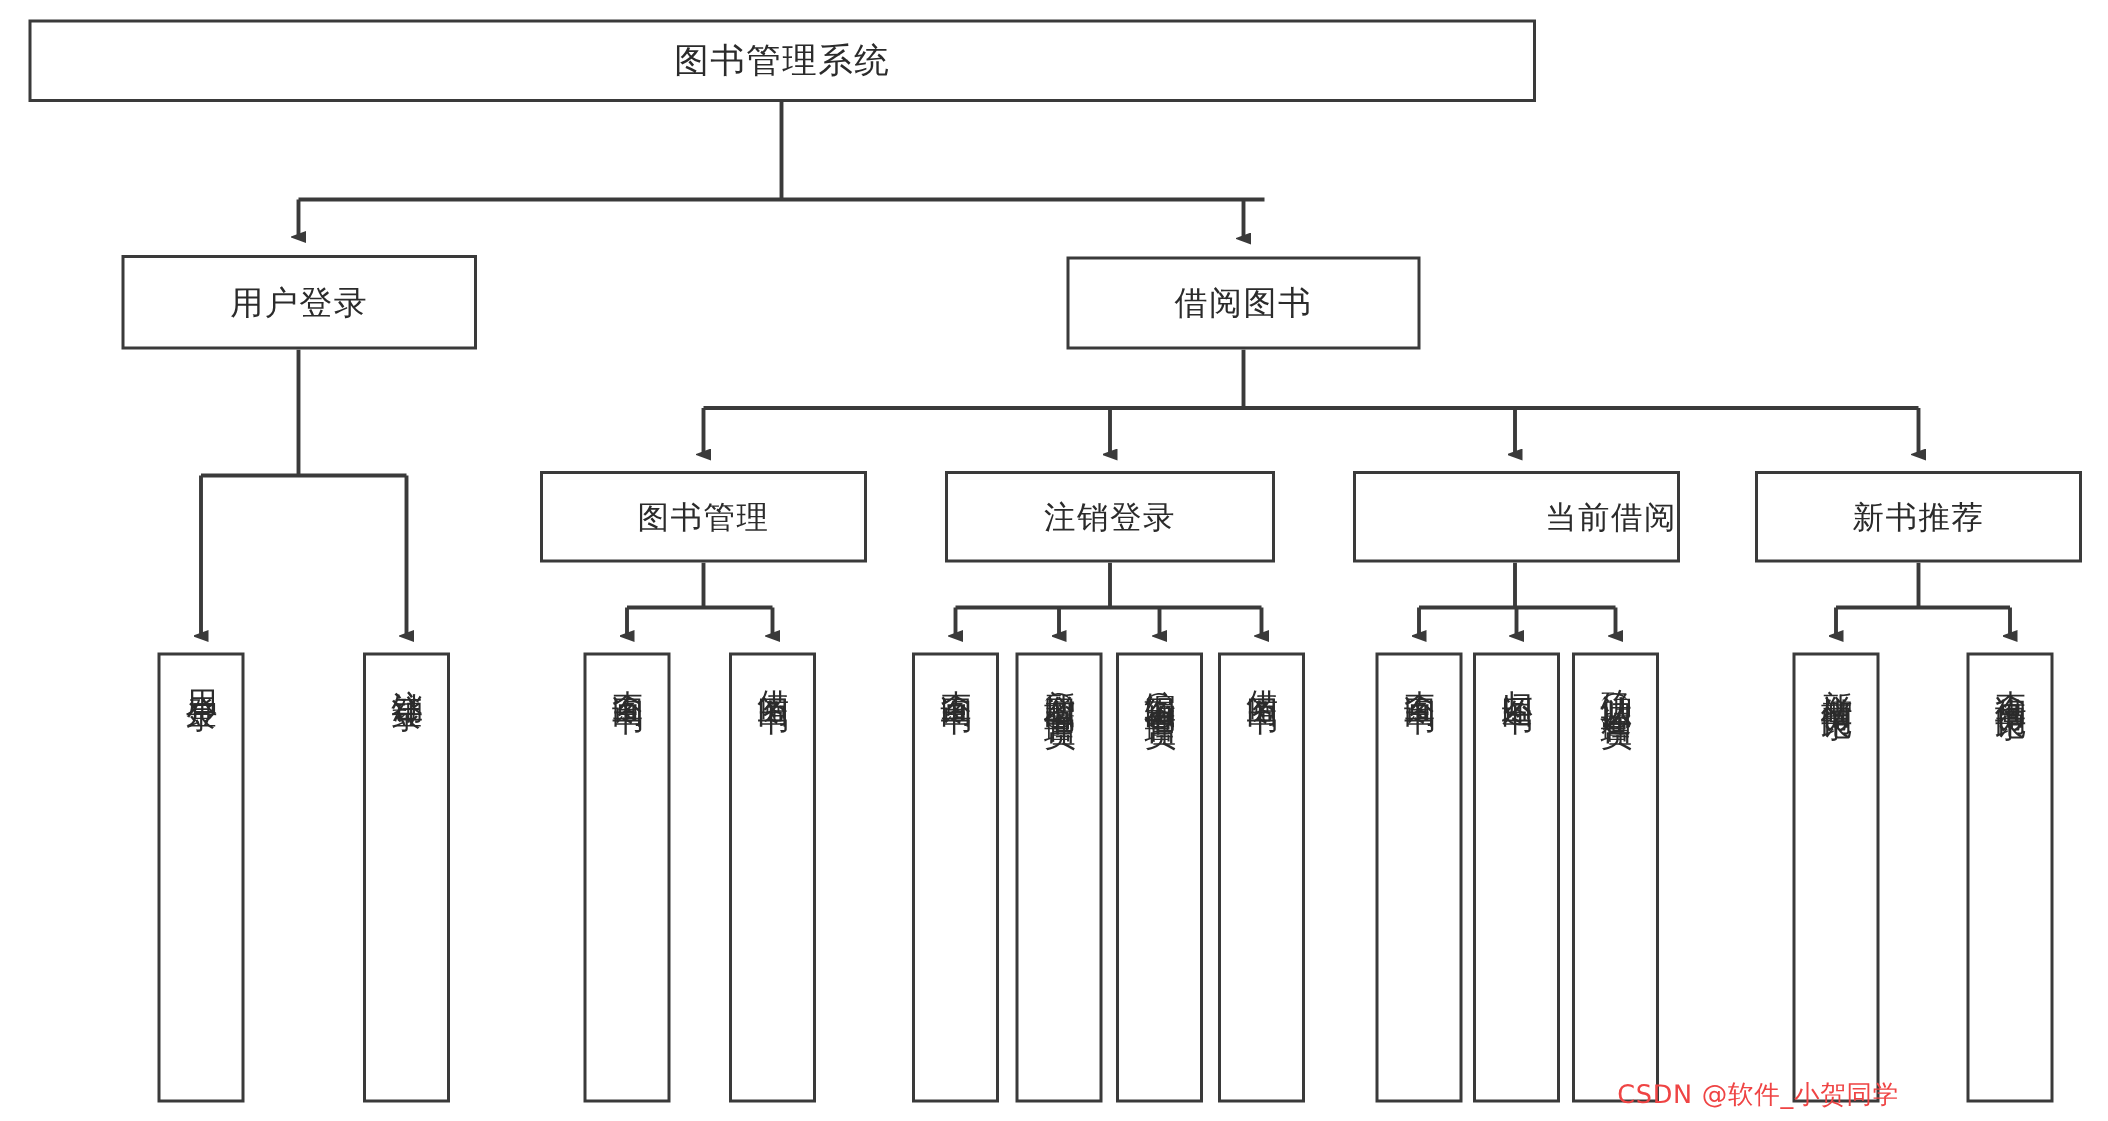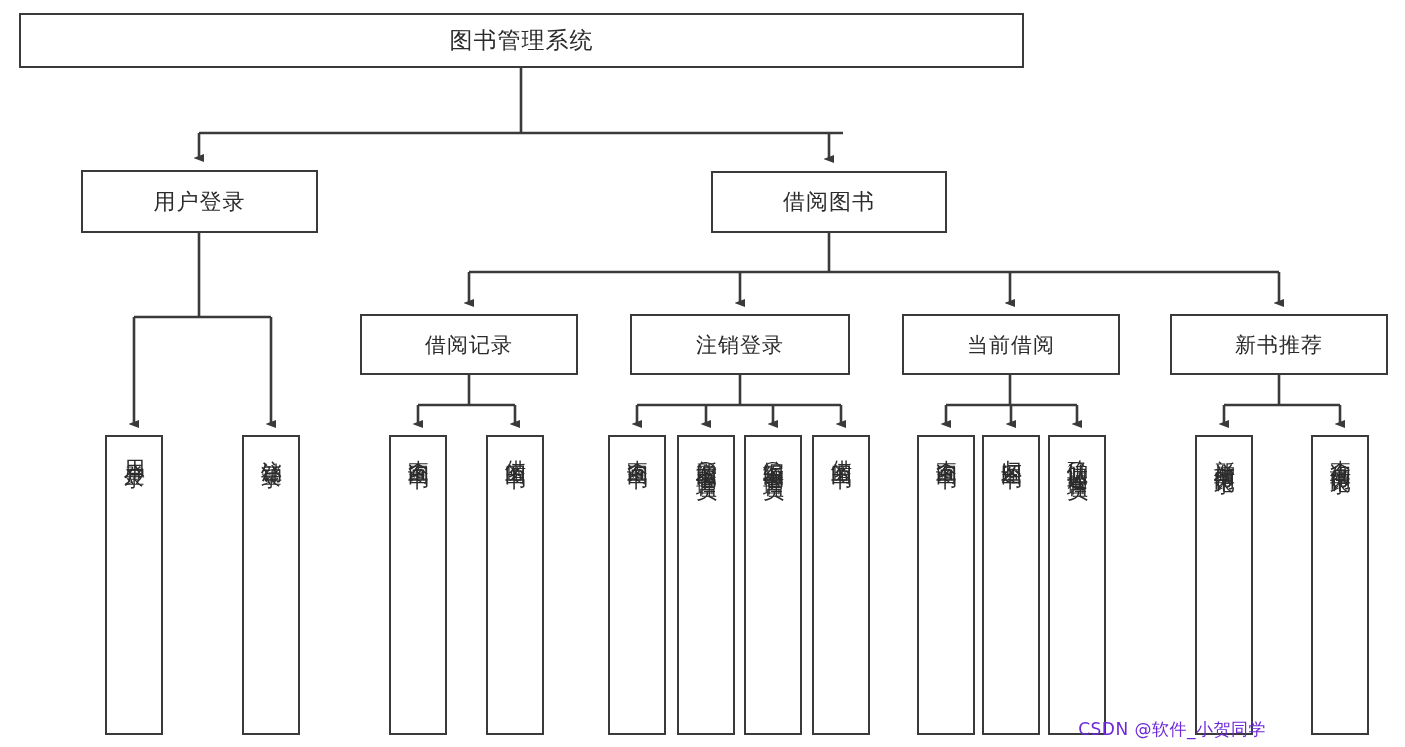--- a/index.html
+++ b/index.html
@@ -43,21 +43,21 @@
     white-space:nowrap;
     display:block;
   }
   .label{white-space:nowrap;letter-spacing:1px;}
 
   #watermark{
     position:absolute;
     right:8px;
     bottom:6px;
     font-size:17px;
-    color:#6d28d9;
+    color:#ef4444;
     letter-spacing:0.5px;
     white-space:nowrap;
     z-index:5;
   }
 </style>
 </head>
 <body>
 
 <div id="diagram-root">
 
@@ -117,28 +117,28 @@
 
   <div class="node level-1" style="left:81px;top:170px;width:237px;height:63px;">
     <span class="label">用户登录</span>
   </div>
 
   <div class="node level-1" style="left:711px;top:171px;width:236px;height:62px;">
     <span class="label">借阅图书</span>
   </div>
 
   <div class="node level-2" style="left:360px;top:314px;width:218px;height:61px;">
-    <span class="label">借阅记录</span>
+    <span class="label">图书管理</span>
   </div>
 
   <div class="node level-2" style="left:630px;top:314px;width:220px;height:61px;">
     <span class="label">注销登录</span>
   </div>
 
-  <div class="node level-2" style="left:902px;top:314px;width:218px;height:61px;">
+  <div class="node level-2" style="left:902px;top:314px;width:218px;height:61px;justify-content:flex-end;">
     <span class="label">当前借阅</span>
   </div>
 
   <div class="node level-2" style="left:1170px;top:314px;width:218px;height:61px;">
     <span class="label">新书推荐</span>
   </div>
 
   <div class="node leaf" style="left:105px;top:435px;width:58px;height:300px;">
     <span class="vtext">用户登录</span>
   </div>

